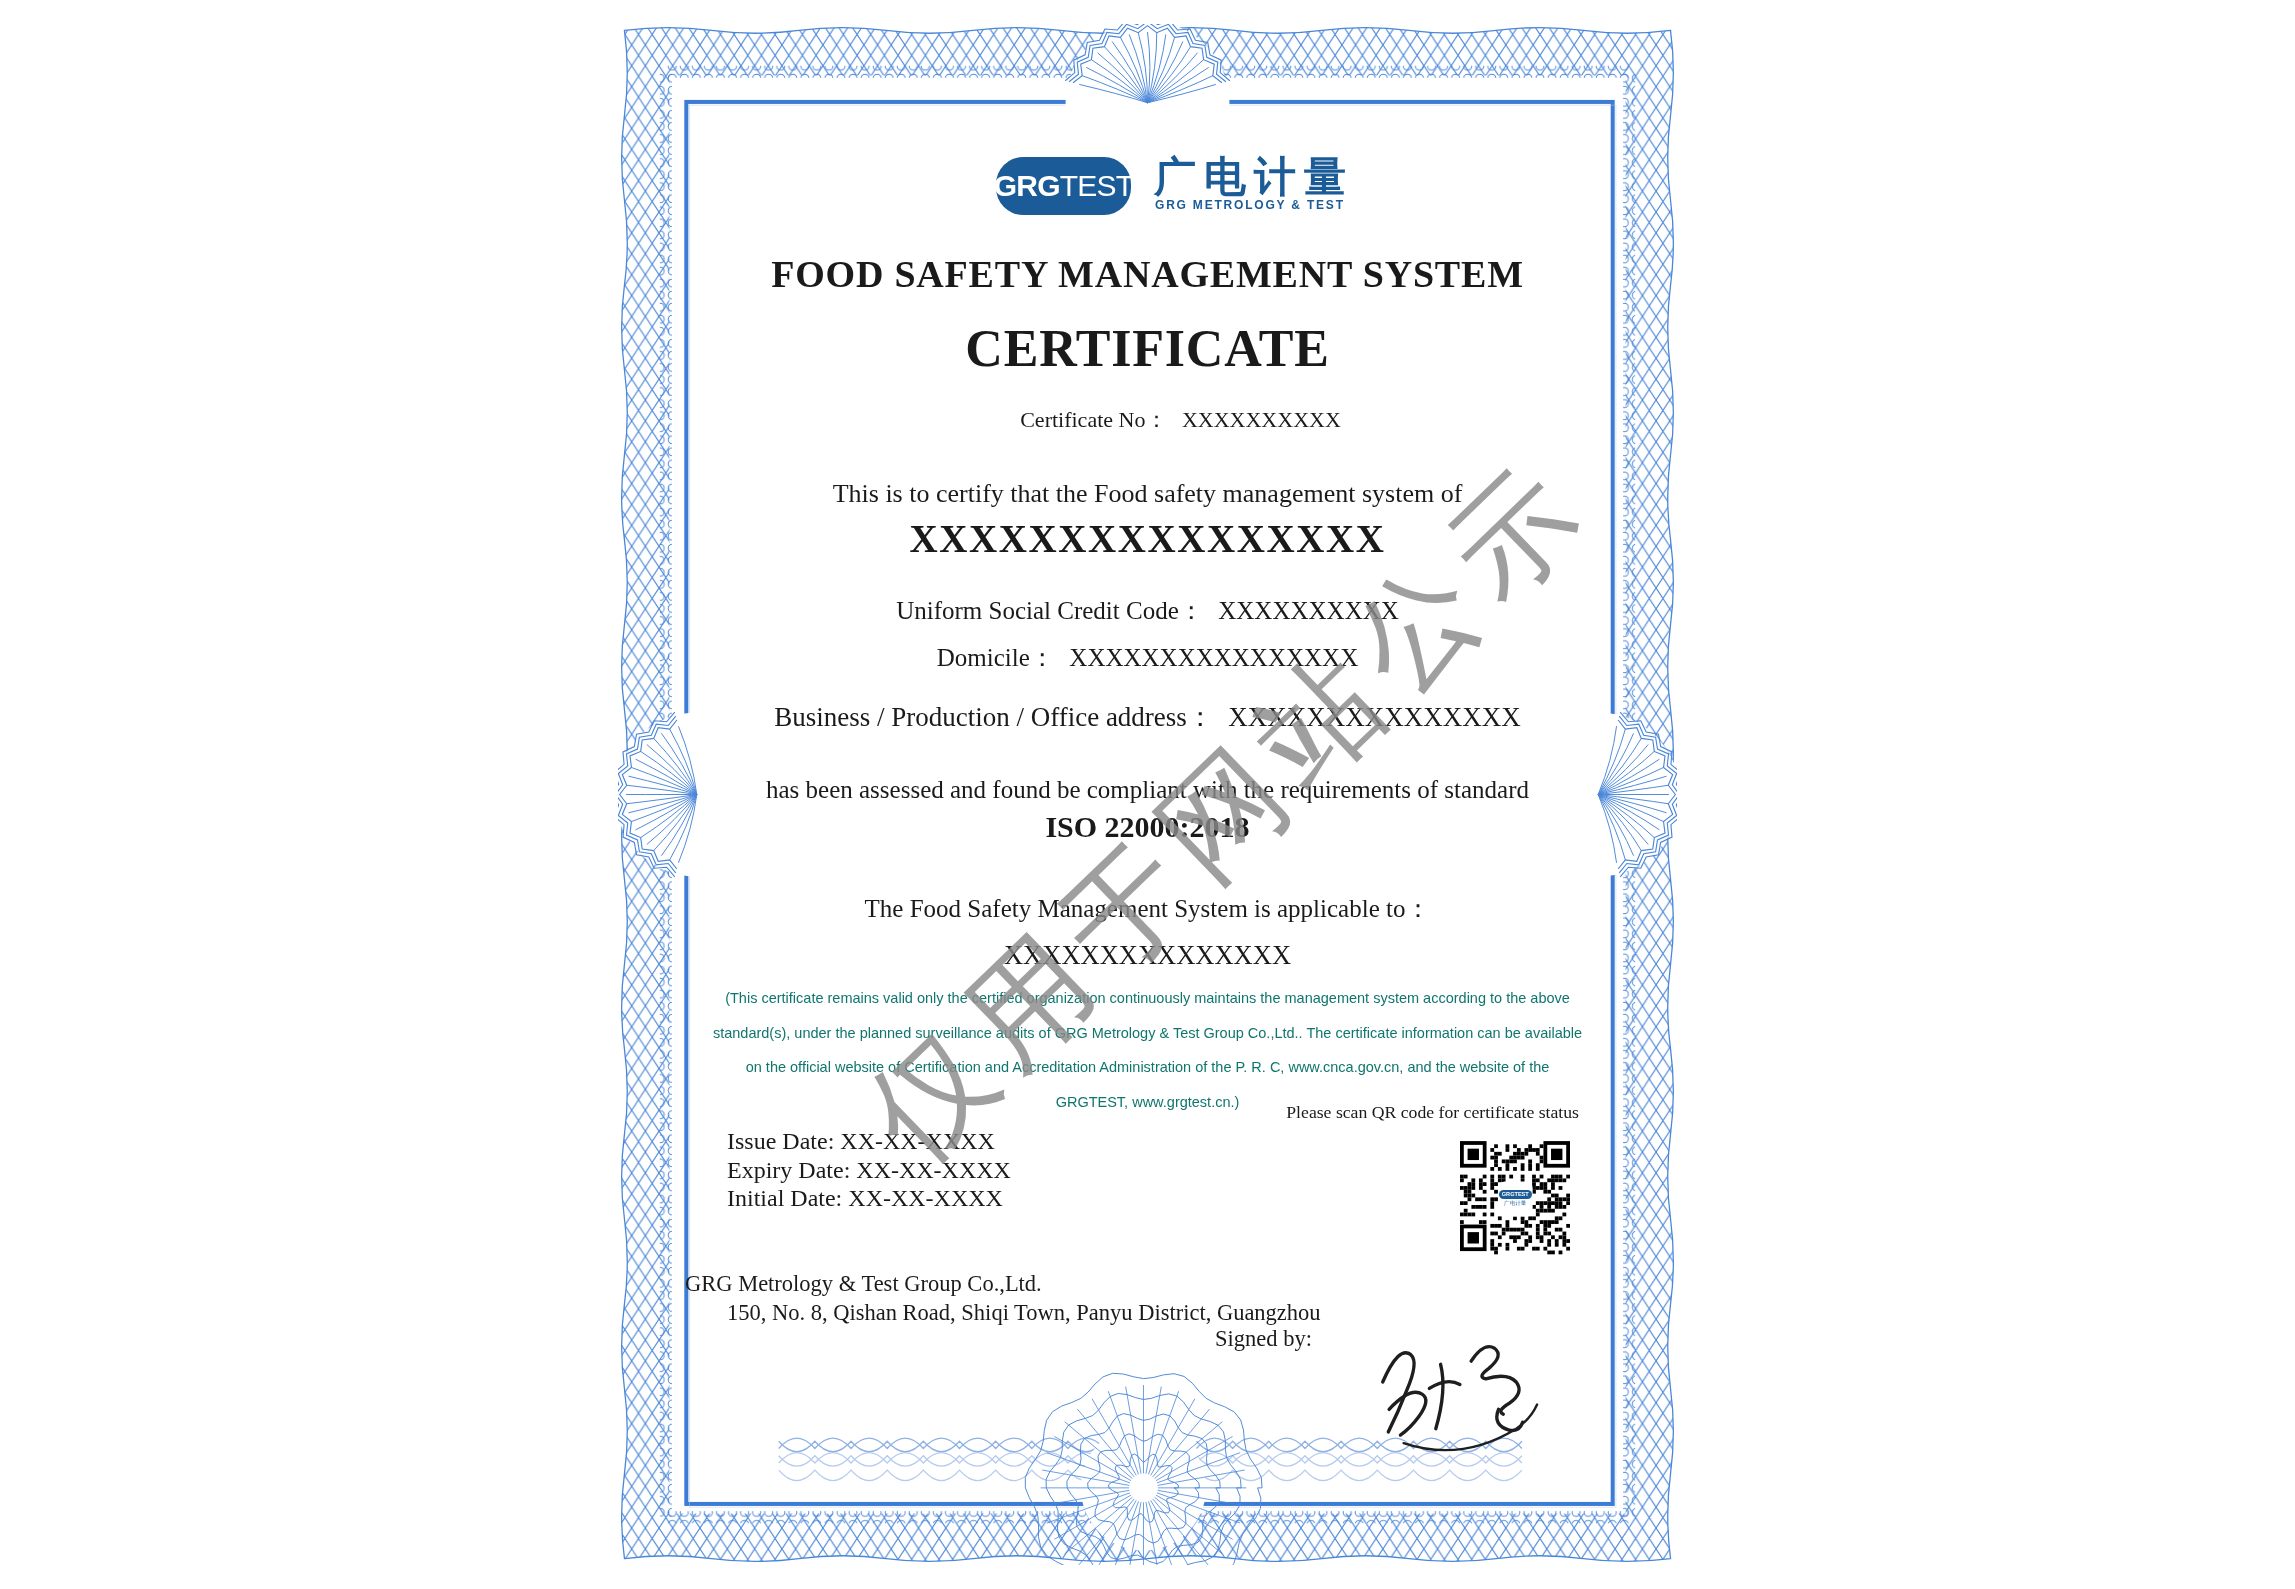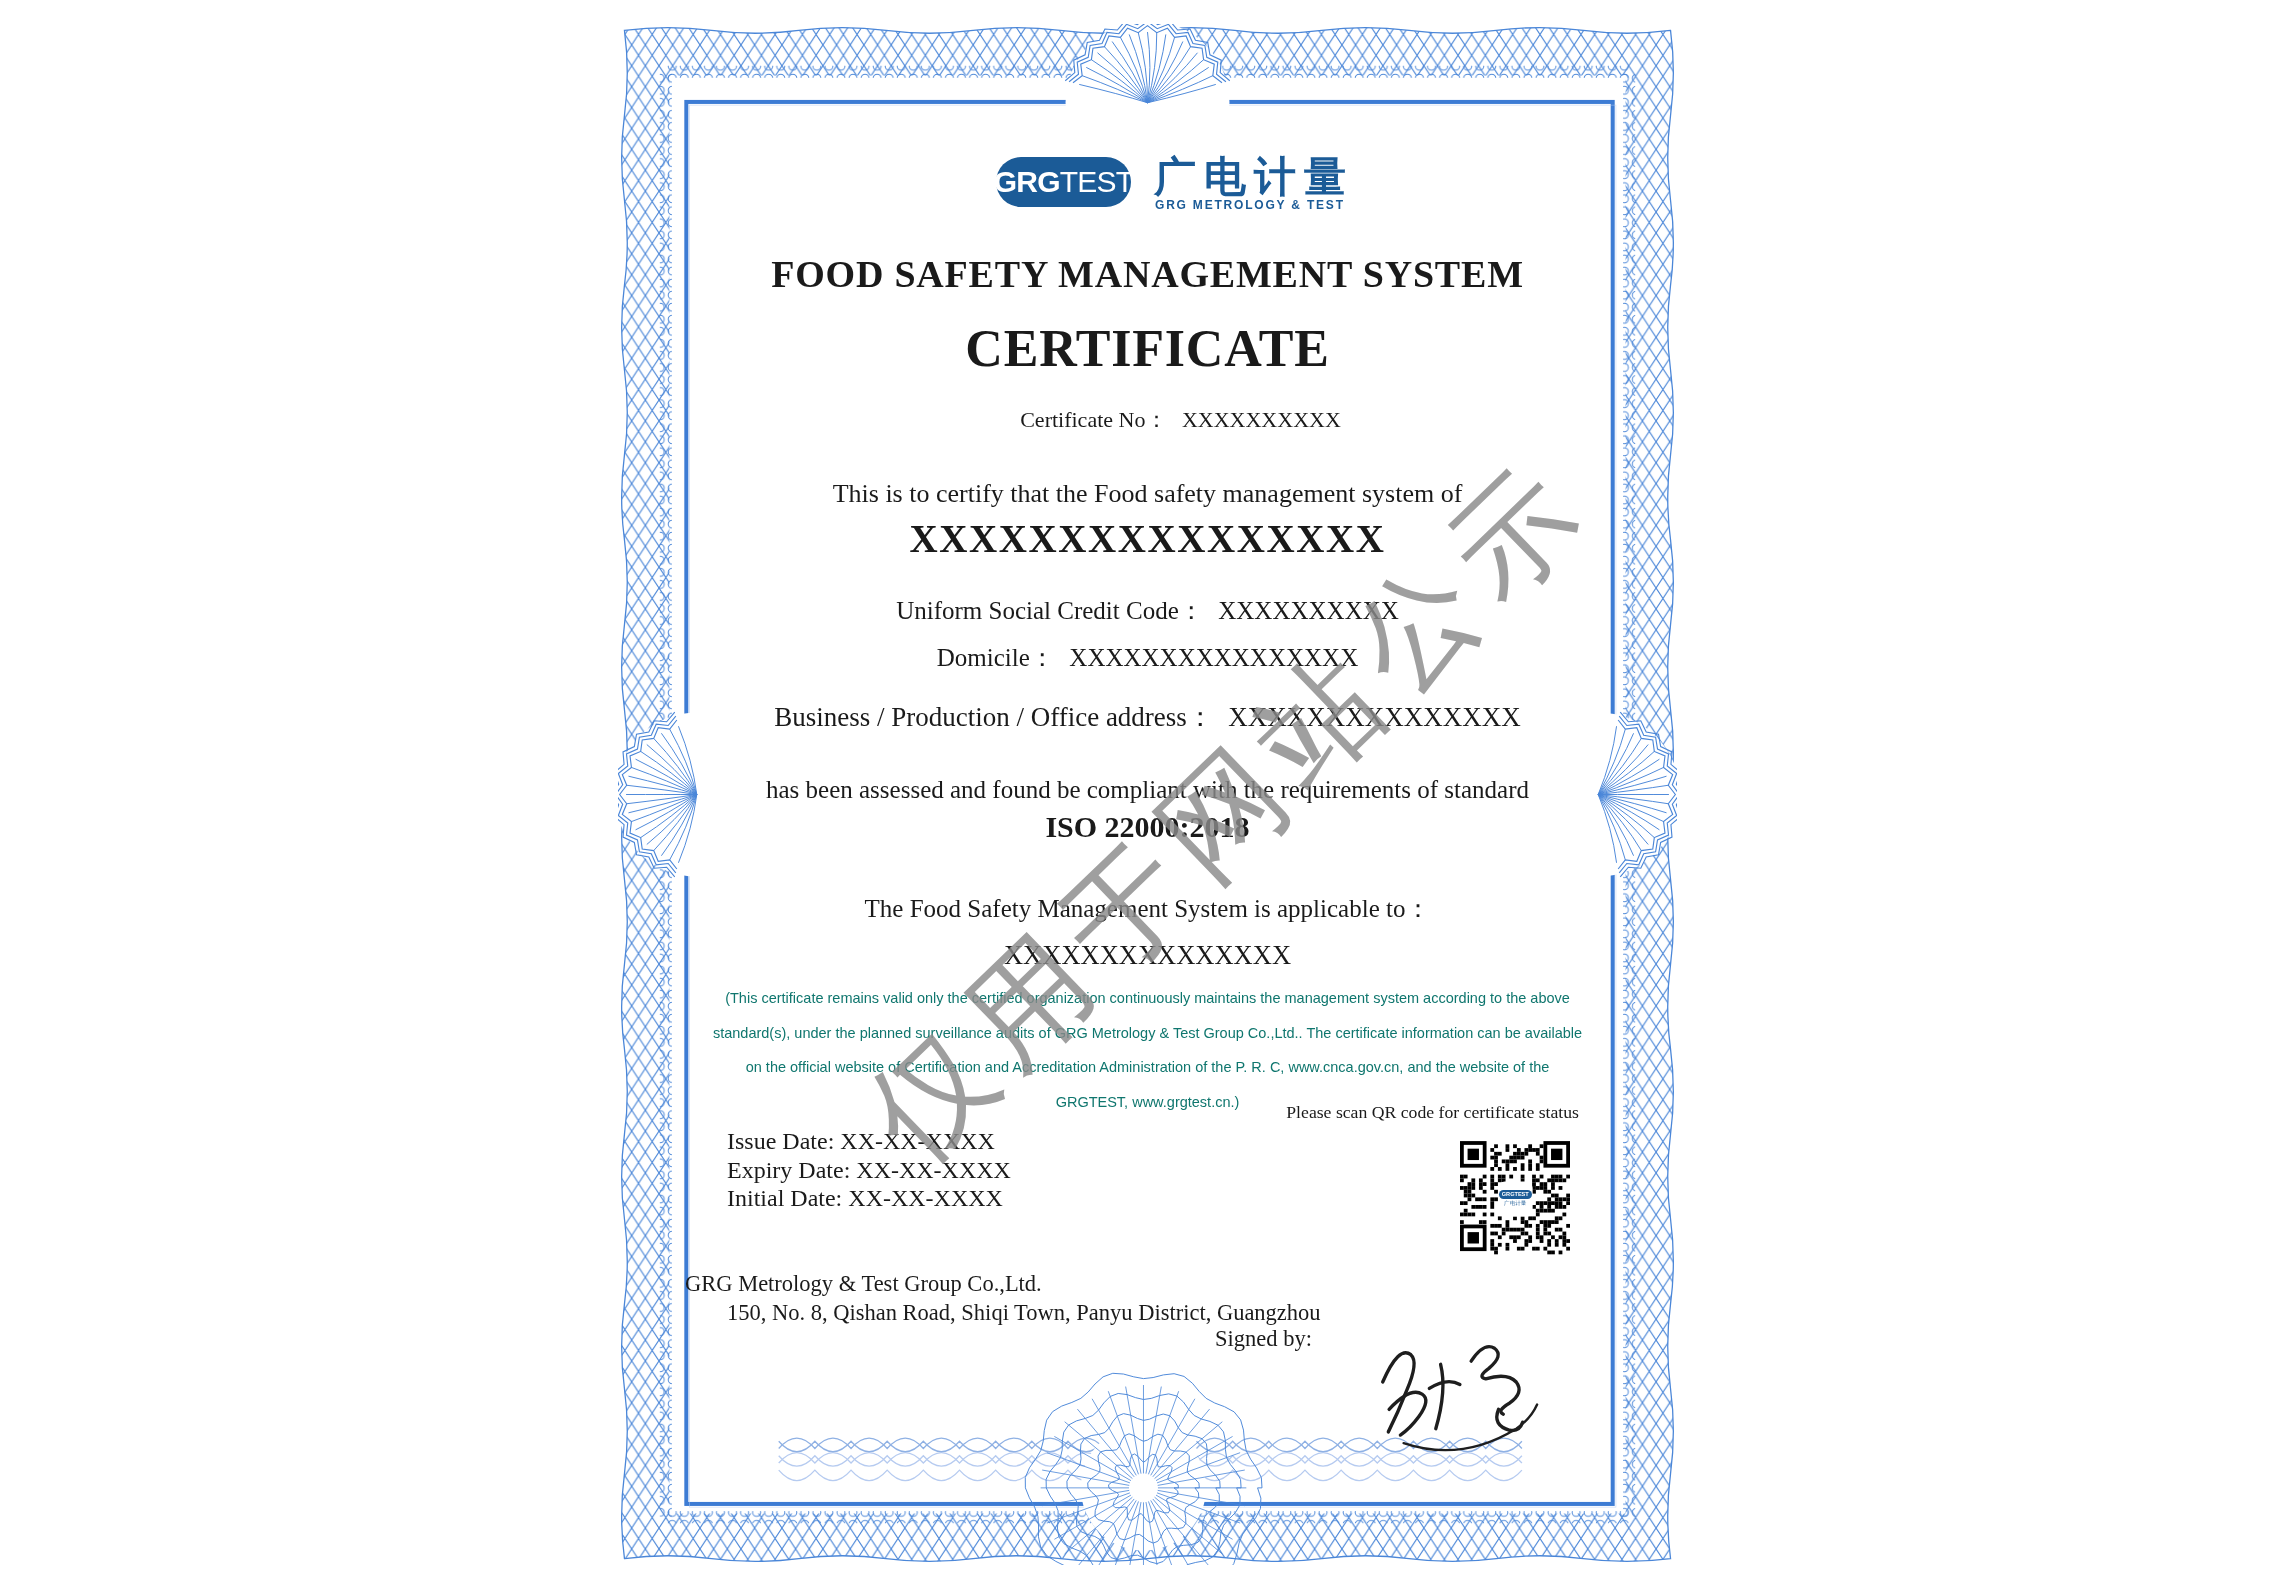--- a/index.html
+++ b/index.html
@@ -2,21 +2,21 @@
 <html style="font-size:13px"><head>
 <meta charset="utf-8">
 <style>
   html,body{margin:0;padding:0;background:#ffffff;}
   body{width:2295px;height:1589px;position:relative;overflow:hidden;
        font-family:"Liberation Serif", serif;color:#1a1a1a;}
   .abs{position:absolute;}
   .ctr{left:0;width:100%;text-align:center;white-space:nowrap;}
 
   
-  .logo-pill{left:996px;top:157px;width:135px;height:50px;border-radius:27px;
+  .logo-pill{left:996px;top:157px;width:135px;height:58px;border-radius:27px;
      display:flex;align-items:center;justify-content:center;
      font-family:"Liberation Sans", sans-serif;color:#fff;font-size:30px;letter-spacing:-0.8px;}
   .logo-pill .b{font-weight:700;}
   .logo-pill .l{font-weight:400;font-stretch:condensed;}
   .logo-cjk{left:1154px;top:149px;font-size:42px;font-weight:700;letter-spacing:8px;
      font-family:"Liberation Sans", sans-serif;}
   .logo-cap{left:1155px;top:198px;font-size:12px;font-weight:700;letter-spacing:1.8px;
      font-family:"Liberation Sans", sans-serif;}
 
   

